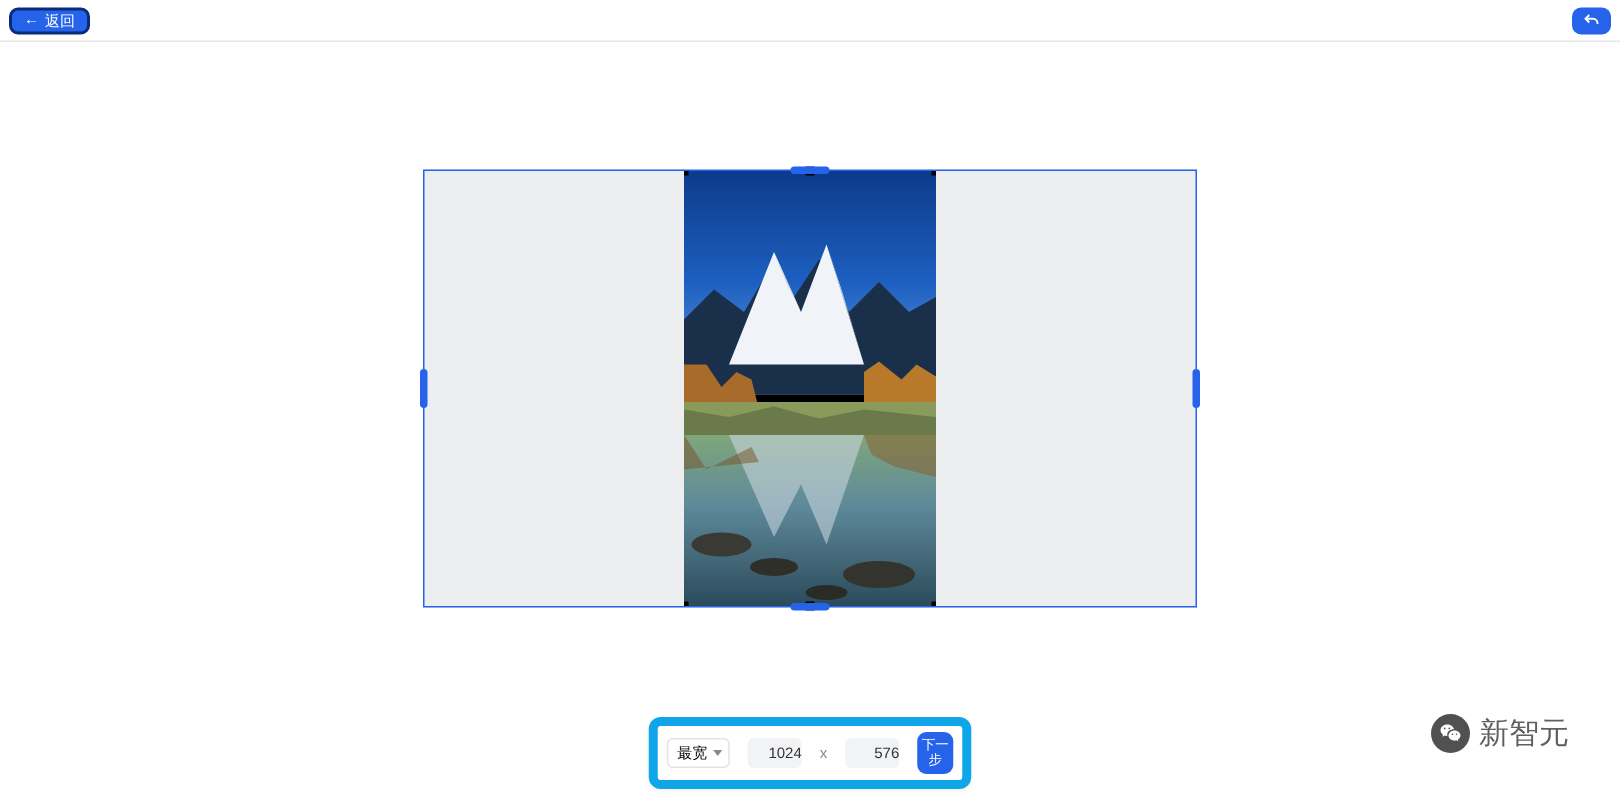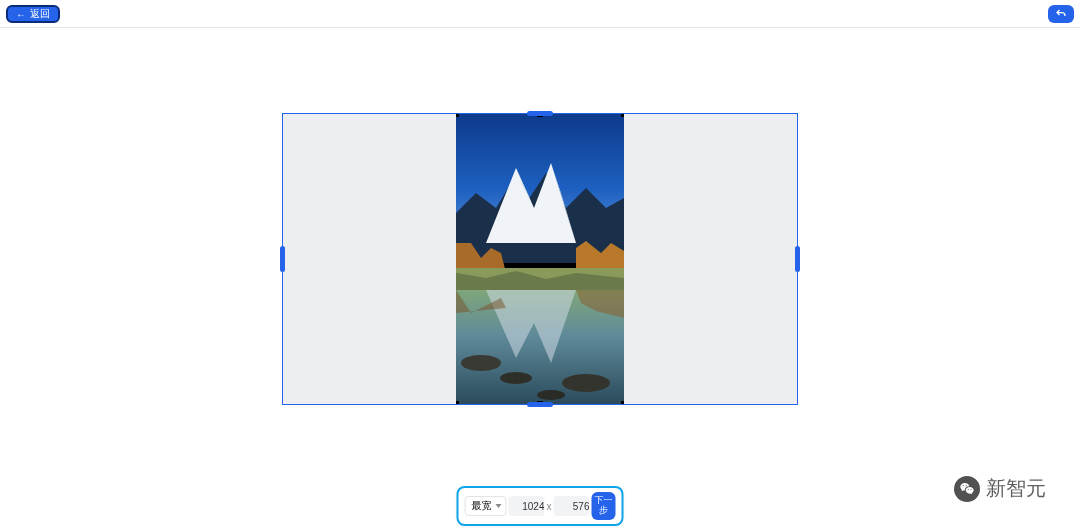--- a/index.html
+++ b/index.html
@@ -108,23 +108,23 @@
     .img-handle.bl { left:-3px; bottom:-3px; }
     .img-handle.br { right:-3px; bottom:-3px; }
 
     .footer {
       position:absolute;
       bottom:6px;
       left:50%;
       transform:translateX(-50%);
       display:flex;
       align-items:center;
-      gap:2px;
+      gap:12px;
       background:#fff;
-      border:2px solid #0ea5e9;
+      border:6px solid #0ea5e9;
       border-radius:8px;
       padding:4px 6px;
       box-shadow:0 1px 3px rgba(0,0,0,0.05);
     }
     .select {
       border:1px solid #e3e3e3;
       border-radius:4px;
       padding:2px 14px 2px 6px;
       font-size:10px;
       height:20px;

